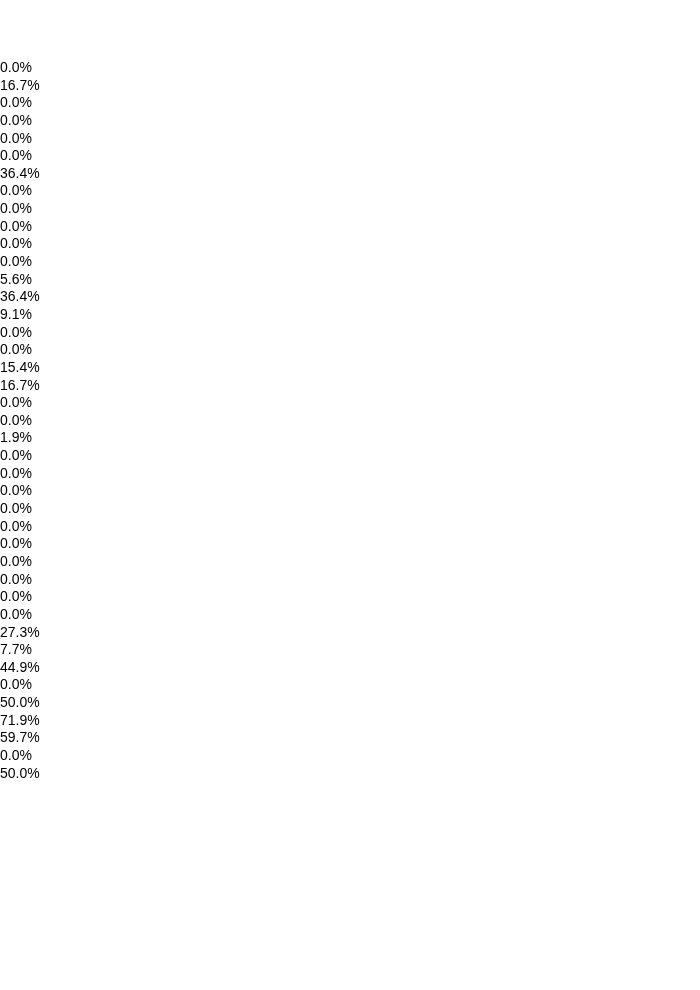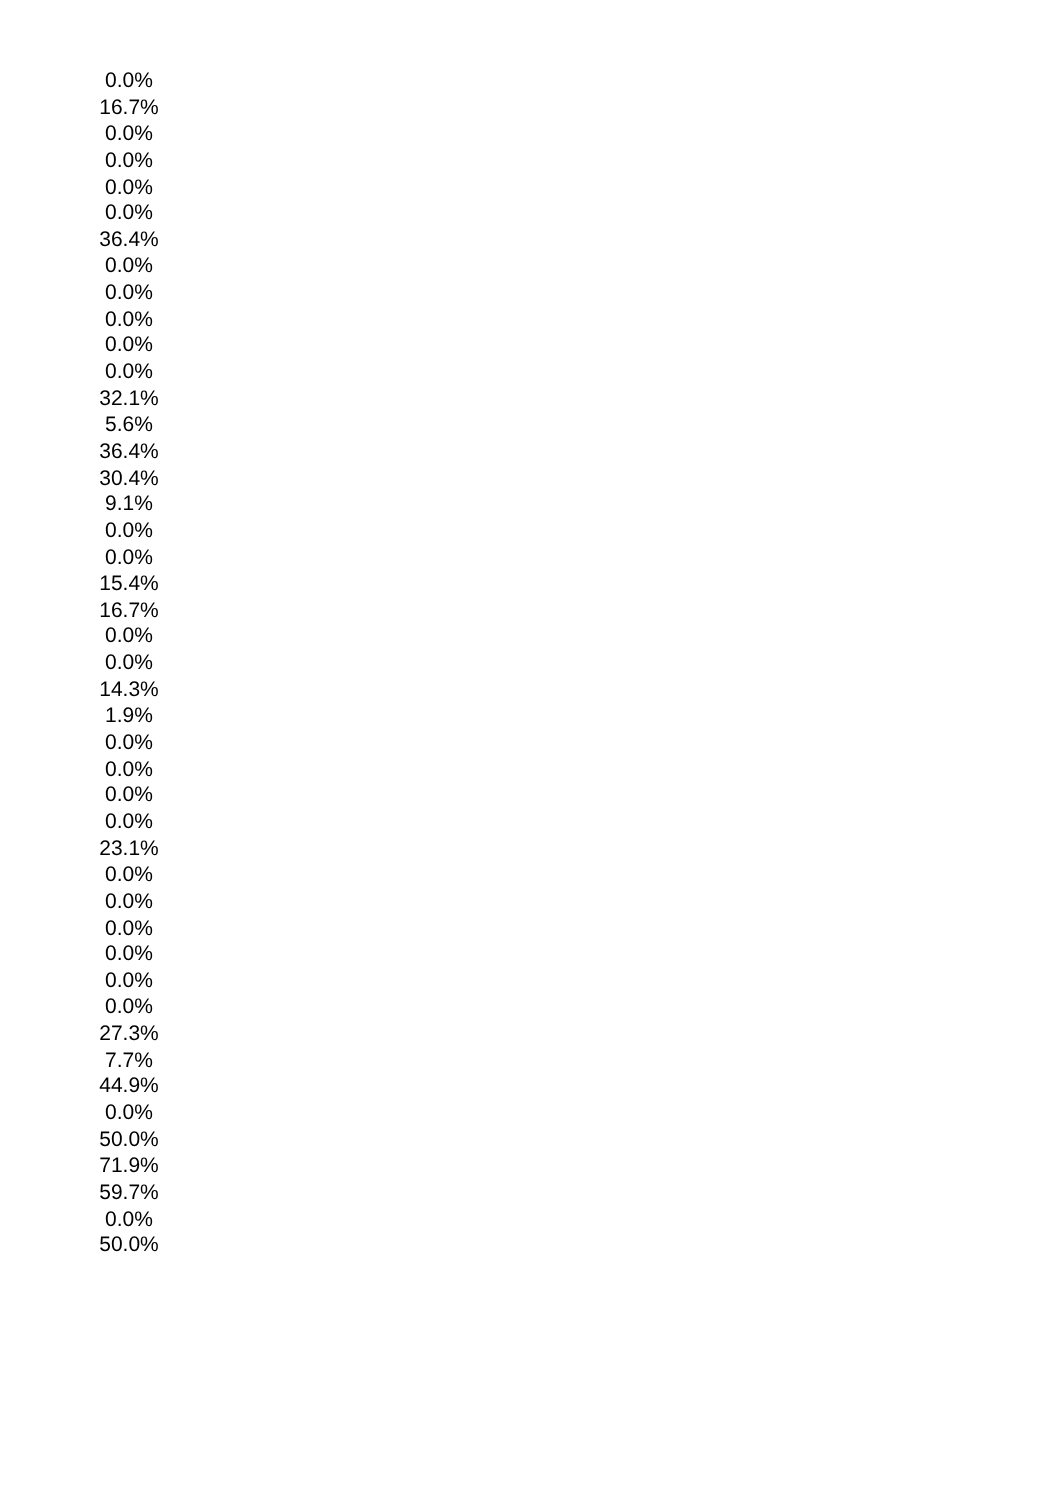--- a/index.html
+++ b/index.html
@@ -9,24 +9,24 @@
   body {
     width: 700px;
     height: 990px;
     position: relative;
     background: #ffffff;
     font-family: "Liberation Sans", sans-serif;
     overflow: hidden;
   }
   .percent-column {
     position: absolute;
-    top: 45px;
+    top: 59px;
     left: 0;
     width: 172px;
-    text-align: center;
+    text-align: left;
     color: #000000;
     font-size: 14px;
   }
   .percent-row {
     height: 17.65px;
     line-height: 17.65px;
     white-space: nowrap;
   }
 </style>
 </head>
@@ -38,38 +38,34 @@
     <div class="percent-row">0.0%</div>
     <div class="percent-row">0.0%</div>
     <div class="percent-row">0.0%</div>
     <div class="percent-row">0.0%</div>
     <div class="percent-row">36.4%</div>
     <div class="percent-row">0.0%</div>
     <div class="percent-row">0.0%</div>
     <div class="percent-row">0.0%</div>
     <div class="percent-row">0.0%</div>
     <div class="percent-row">0.0%</div>
-    <div class="percent-row">32.1%</div>
     <div class="percent-row">5.6%</div>
     <div class="percent-row">36.4%</div>
-    <div class="percent-row">30.4%</div>
     <div class="percent-row">9.1%</div>
     <div class="percent-row">0.0%</div>
     <div class="percent-row">0.0%</div>
     <div class="percent-row">15.4%</div>
     <div class="percent-row">16.7%</div>
     <div class="percent-row">0.0%</div>
     <div class="percent-row">0.0%</div>
-    <div class="percent-row">14.3%</div>
     <div class="percent-row">1.9%</div>
     <div class="percent-row">0.0%</div>
     <div class="percent-row">0.0%</div>
     <div class="percent-row">0.0%</div>
     <div class="percent-row">0.0%</div>
-    <div class="percent-row">23.1%</div>
     <div class="percent-row">0.0%</div>
     <div class="percent-row">0.0%</div>
     <div class="percent-row">0.0%</div>
     <div class="percent-row">0.0%</div>
     <div class="percent-row">0.0%</div>
     <div class="percent-row">0.0%</div>
     <div class="percent-row">27.3%</div>
     <div class="percent-row">7.7%</div>
     <div class="percent-row">44.9%</div>
     <div class="percent-row">0.0%</div>

